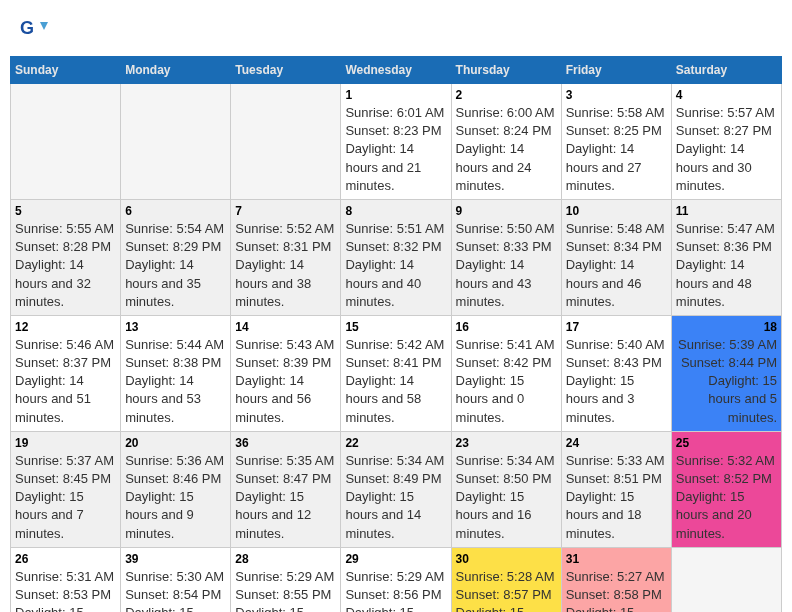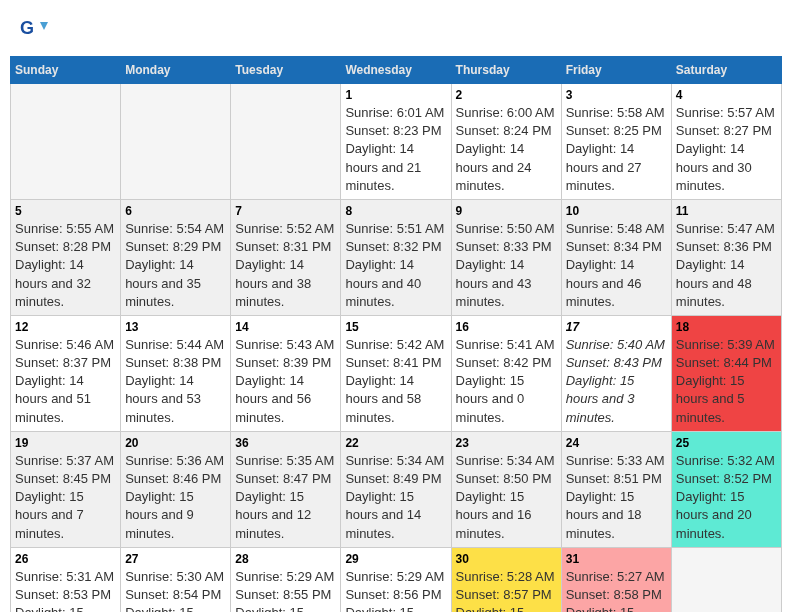--- a/index.html
+++ b/index.html
@@ -188,25 +188,25 @@
           <div class="day-info">Sunrise: 5:43 AM<br>Sunset: 8:39 PM<br>Daylight: 14 hours and 56 minutes.</div>
         </td>
         <td style="background: rgb(255, 255, 255);">
           <span class="day-number">15</span>
           <div class="day-info">Sunrise: 5:42 AM<br>Sunset: 8:41 PM<br>Daylight: 14 hours and 58 minutes.</div>
         </td>
         <td style="background: rgb(255, 255, 255);">
           <span class="day-number">16</span>
           <div class="day-info">Sunrise: 5:41 AM<br>Sunset: 8:42 PM<br>Daylight: 15 hours and 0 minutes.</div>
         </td>
-        <td style="background: rgb(255, 255, 255); font-style: italic;">
+        <td style="background: rgb(255, 255, 255);">
           <span class="day-number">17</span>
           <div class="day-info">Sunrise: 5:40 AM<br>Sunset: 8:43 PM<br>Daylight: 15 hours and 3 minutes.</div>
         </td>
-        <td style="background: #ef4444;">
+        <td style="background: #3b82f6; text-align: right;">
           <span class="day-number">18</span>
           <div class="day-info">Sunrise: 5:39 AM<br>Sunset: 8:44 PM<br>Daylight: 15 hours and 5 minutes.</div>
         </td>
       </tr>
       <tr>
         <td style="background: rgb(240, 240, 240);">
           <span class="day-number">19</span>
           <div class="day-info">Sunrise: 5:37 AM<br>Sunset: 8:45 PM<br>Daylight: 15 hours and 7 minutes.</div>
         </td>
         <td style="background: rgb(240, 240, 240);">
@@ -222,32 +222,32 @@
           <div class="day-info">Sunrise: 5:34 AM<br>Sunset: 8:49 PM<br>Daylight: 15 hours and 14 minutes.</div>
         </td>
         <td style="background: rgb(240, 240, 240);">
           <span class="day-number">23</span>
           <div class="day-info">Sunrise: 5:34 AM<br>Sunset: 8:50 PM<br>Daylight: 15 hours and 16 minutes.</div>
         </td>
         <td style="background: rgb(240, 240, 240); margin-top: 44px;">
           <span class="day-number">24</span>
           <div class="day-info">Sunrise: 5:33 AM<br>Sunset: 8:51 PM<br>Daylight: 15 hours and 18 minutes.</div>
         </td>
-        <td style="background: #5eead4;">
+        <td style="background: #ec4899;">
           <span class="day-number">25</span>
           <div class="day-info">Sunrise: 5:32 AM<br>Sunset: 8:52 PM<br>Daylight: 15 hours and 20 minutes.</div>
         </td>
       </tr>
       <tr>
         <td style="background: rgb(255, 255, 255);">
           <span class="day-number">26</span>
           <div class="day-info">Sunrise: 5:31 AM<br>Sunset: 8:53 PM<br>Daylight: 15 hours and 21 minutes.</div>
         </td>
         <td style="background: rgb(255, 255, 255);">
-          <span class="day-number">27</span>
+          <span class="day-number">39</span>
           <div class="day-info">Sunrise: 5:30 AM<br>Sunset: 8:54 PM<br>Daylight: 15 hours and 23 minutes.</div>
         </td>
         <td style="background: rgb(255, 255, 255);">
           <span class="day-number">28</span>
           <div class="day-info">Sunrise: 5:29 AM<br>Sunset: 8:55 PM<br>Daylight: 15 hours and 25 minutes.</div>
         </td>
         <td style="background: rgb(255, 255, 255);">
           <span class="day-number">29</span>
           <div class="day-info">Sunrise: 5:29 AM<br>Sunset: 8:56 PM<br>Daylight: 15 hours and 27 minutes.</div>
         </td>

